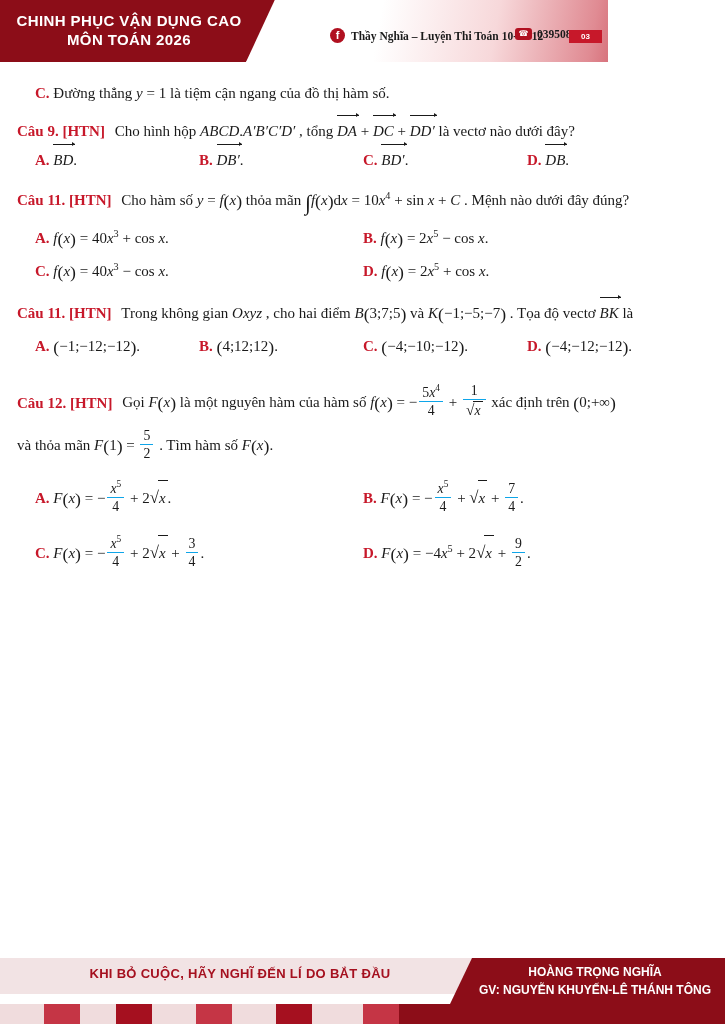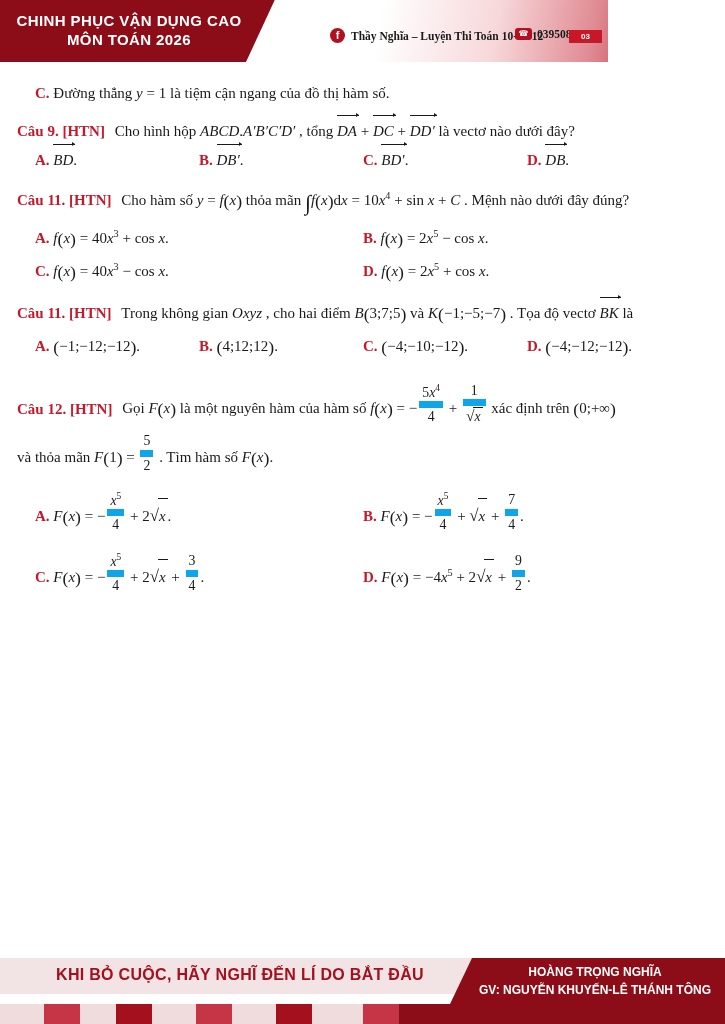--- a/index.html
+++ b/index.html
@@ -172,21 +172,21 @@
     border-top: 2px solid transparent;
     border-bottom: 2px solid transparent;
   }
   .frac {
     display: inline-block;
     vertical-align: -0.55em;
     text-align: center;
     font-size: 0.92em;
     margin: 0 2px;
   }
-  .frac .num { display: block; padding: 0 3px; border-bottom: 7px solid #0ea5e9; line-height: 1.25; }
+  .frac .num { display: block; padding: 0 3px; border-bottom: 1px solid #0ea5e9; line-height: 1.25; }
   .frac .den { display: block; padding: 0 3px; line-height: 1.3; }
   .sqrt {
     display: inline-block;
     border-top: 1px solid #1a1a1a;
     padding: 0 2px 0 1px;
     margin-left: -1px;
   }
   .radic { font-size: 1.12em; }
   sup { font-size: 0.68em; }
   .intg { font-size: 1.45em; font-family: "Liberation Serif", serif; vertical-align: -0.22em; }
@@ -207,21 +207,21 @@
     clip-path: polygon(0 0, 100% 0, 90% 100%, 0 100%);
   }
   .footer-slogan {
     position: absolute;
     left: 0; top: 28px;
     width: 480px;
     text-align: center;
     color: #a5101f;
     font-family: "Liberation Sans", sans-serif;
     font-weight: bold;
-    font-size: 16px;
+    font-size: 13px;
     letter-spacing: 0.3px;
     z-index: 4;
   }
   .footer-right-bg {
     position: absolute;
     left: 450px; top: 20px;
     width: 275px; height: 46px;
     background: #8c0d18;
     clip-path: polygon(8% 0, 100% 0, 100% 100%, 0 100%);
   }

